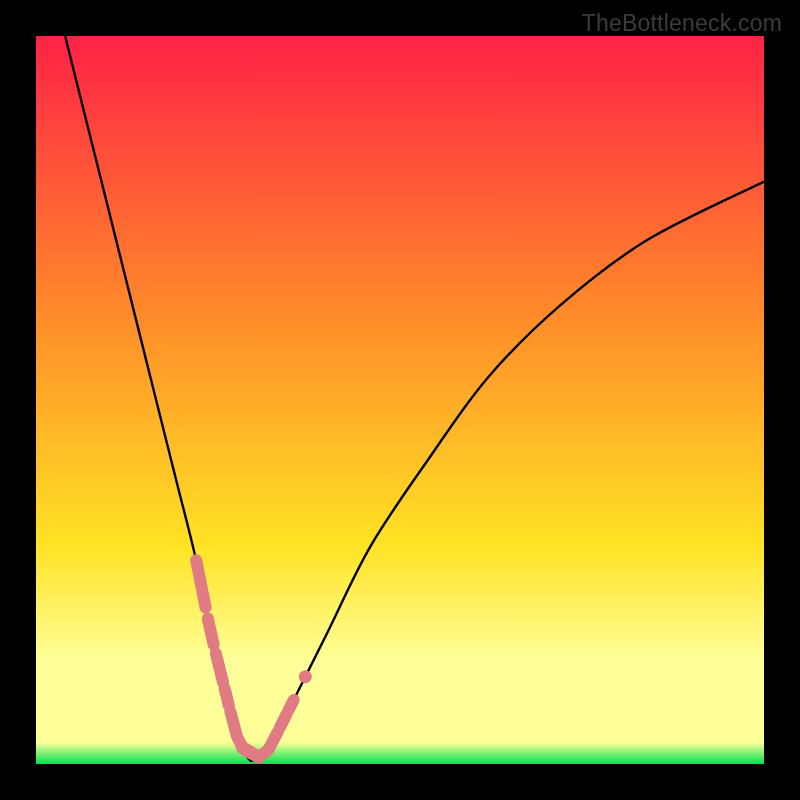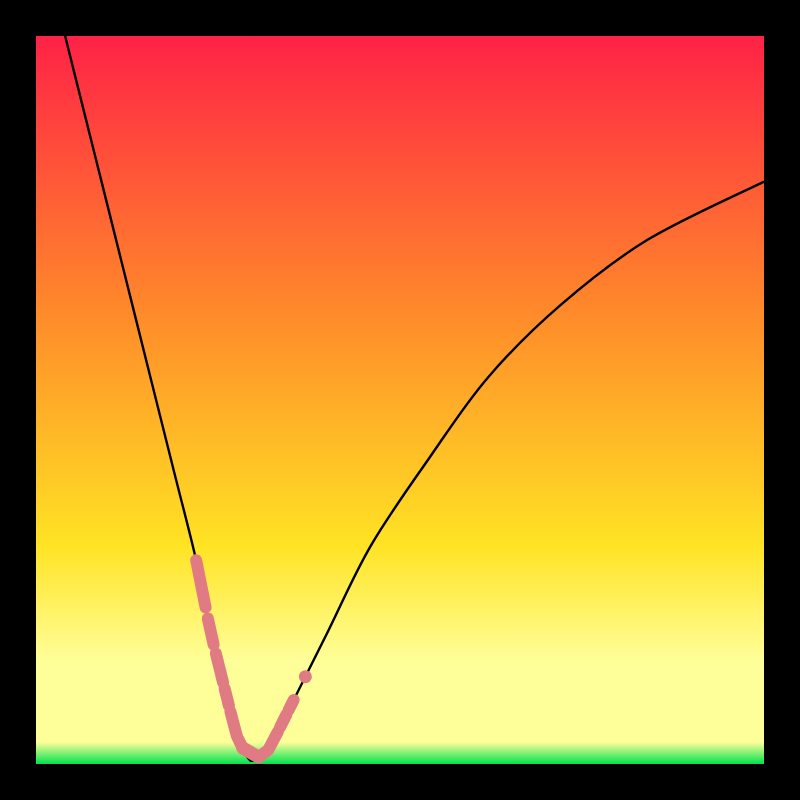--- a/index.html
+++ b/index.html
@@ -78,13 +78,14 @@
           <line x1="232.232" y1="713.986" x2="241.69600000000003" y2="695.968" stroke="#e07b84" stroke-width="12" stroke-linecap="round"></line>
           <line x1="243.88000000000002" y1="691.6" x2="250.432" y2="678.496" stroke="#e07b84" stroke-width="12" stroke-linecap="round"></line>
           <line x1="252.616" y1="674.1279999999999" x2="257.712" y2="663.936" stroke="#e07b84" stroke-width="12" stroke-linecap="round"></line>
           <circle cx="269.36" cy="640.64" r="6.5" fill="#e07b84"></circle>
           <line x1="206.75199999999998" y1="711.9839999999999" x2="222.768" y2="721.084" stroke="#e07b84" stroke-width="13" stroke-linecap="round"></line>
         </g>
     </svg>
 
   </div>
 
+  <div class="watermark">TheBottleneck.com</div>
 </div>
 
 </body></html>

